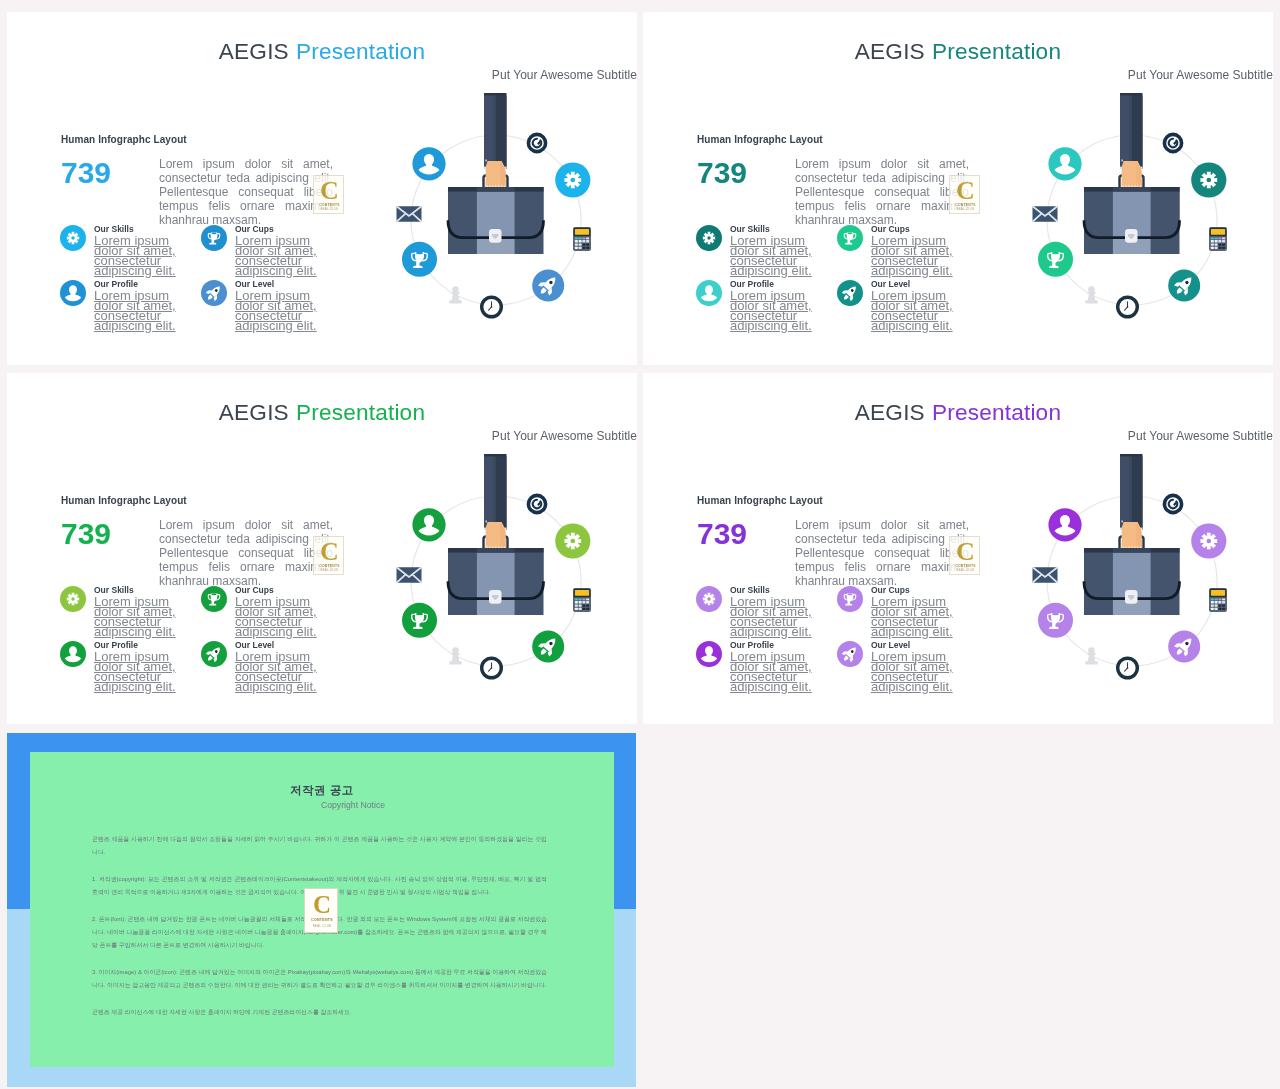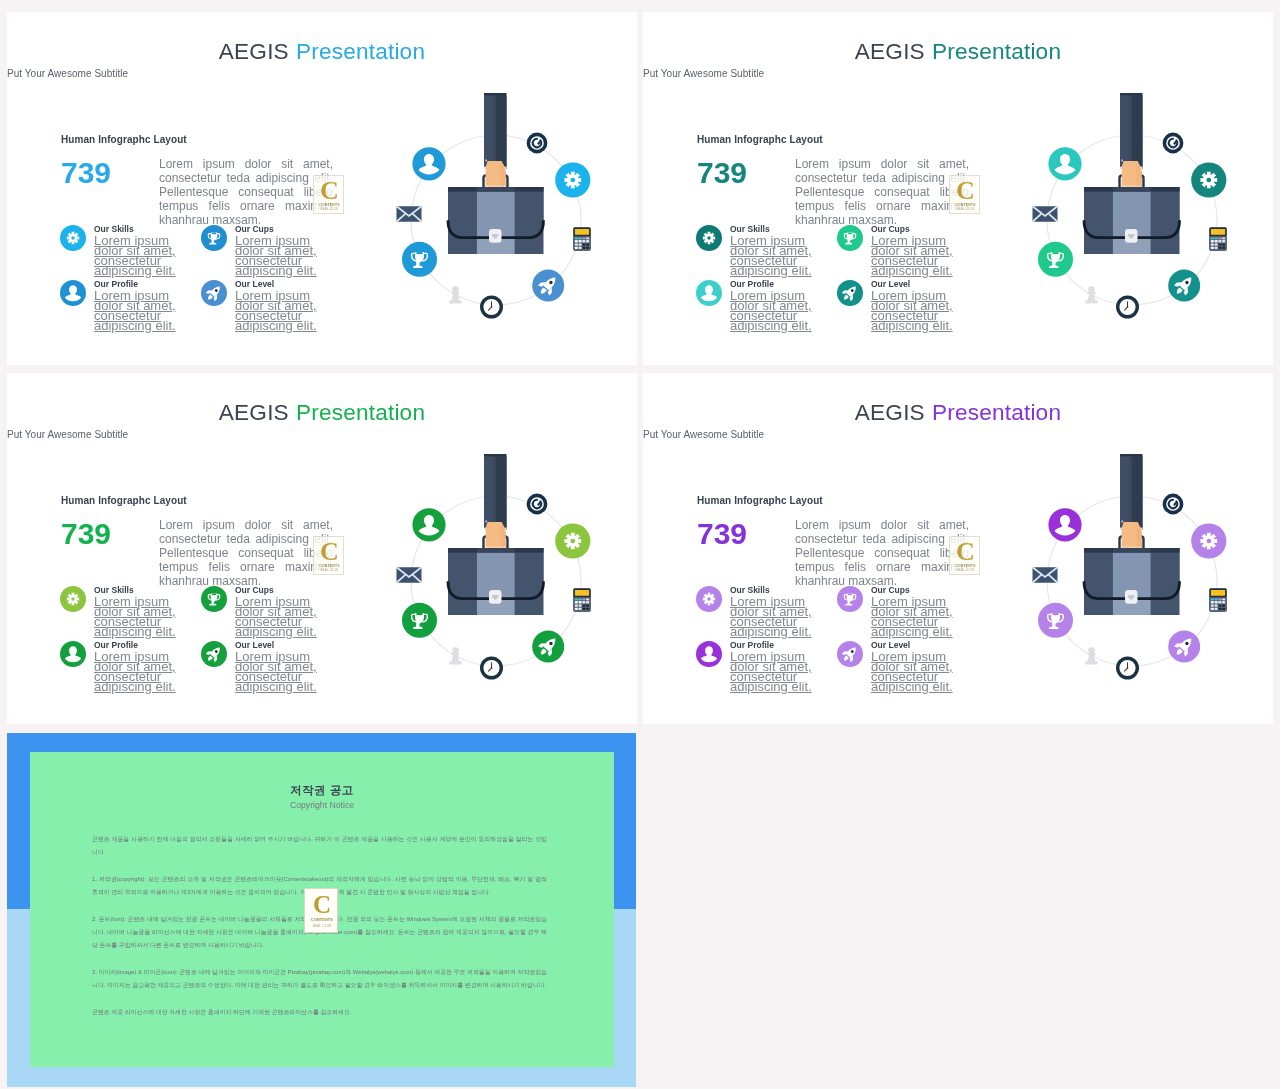--- a/index.html
+++ b/index.html
@@ -10,22 +10,22 @@
   .s1{left:7px;top:7px;}
   .s2{left:643px;top:7px;}
   .s3{left:7px;top:368px;}
   .s4{left:643px;top:368px;}
   .s1,.s2,.s3,.s4{width:630px;height:353px;}
   .s3,.s4{height:351px;}
 
   .title{position:absolute;left:0;top:27px;width:630px;text-align:center;
          font-size:22.6px;font-weight:400;color:#3b4450;white-space:nowrap;letter-spacing:0.2px;}
   .title .ac{margin-left:7px;}
-  .subtitle{position:absolute;left:0;top:56px;width:630px;text-align:left;
-            font-size:10px;color:#5b6169;letter-spacing:0.05px;}
+  .subtitle{position:absolute;left:0;top:56px;width:630px;text-align:right;
+            font-size:12px;color:#5b6169;letter-spacing:0.05px;}
 
   .headline{position:absolute;left:54px;top:122px;font-size:10px;font-weight:700;
             color:#39434f;letter-spacing:0.08px;white-space:nowrap;}
   .bignum{position:absolute;left:54px;top:146px;font-size:30px;font-weight:700;
           letter-spacing:0px;line-height:1;}
   .lead{position:absolute;left:152px;top:145px;width:174px;font-size:12px;
         line-height:14px;color:#7e838b;text-align:justify;}
 
   .logo{position:absolute;left:306px;top:163px;width:31px;height:39px;
         background:rgba(255,254,248,0.86);border:1px solid #e2dccd;box-sizing:border-box;opacity:0.93;}
@@ -51,21 +51,21 @@
   .illus{position:absolute;left:371px;top:73px;width:250px;height:250px;line-height:0;}
 
   
   .s5{position:absolute;left:7px;top:728px;width:629px;height:354px;}
   .s5 .bd-top{position:absolute;left:0;top:0;width:629px;height:176px;}
   .s5 .bd-bot{position:absolute;left:0;top:176px;width:629px;height:178px;}
   .s5 .paper{position:absolute;left:23px;top:19px;width:584px;height:315px;background:#86efac;}
   .cp-ko{position:absolute;left:0px;top:31px;width:584px;text-align:center;
          font-size:11.4px;font-weight:700;color:#3b4450;letter-spacing:0.6px;}
   .cp-en{position:absolute;left:0px;top:48px;width:584px;text-align:center;
-         font-size:8.7px;color:#767b83;}
+         font-size:8.7px;color:#767b83;padding-left:31px;}
   .cp-body{position:absolute;left:62px;top:81px;width:455px;font-size:5.9px;
            line-height:13.4px;color:#6d7178;text-align:justify;}
   .cp-body p{margin:0 0 13px 0;}
   .cp-logo{position:absolute;left:274px;top:136px;width:34px;height:45px;
            background:#fffef9;border:1px solid #ded6c3;box-sizing:border-box;z-index:4;}
   .cp-logo .c{position:absolute;left:0;top:1px;width:34px;text-align:center;
               font-family:"Liberation Serif",serif;font-size:25px;font-weight:700;
               color:#c09b2e;line-height:1.2;}
   .cp-logo .w1{position:absolute;left:0;top:29px;width:34px;text-align:center;
                font-size:3.6px;font-weight:700;color:#97813f;letter-spacing:0.25px;}

